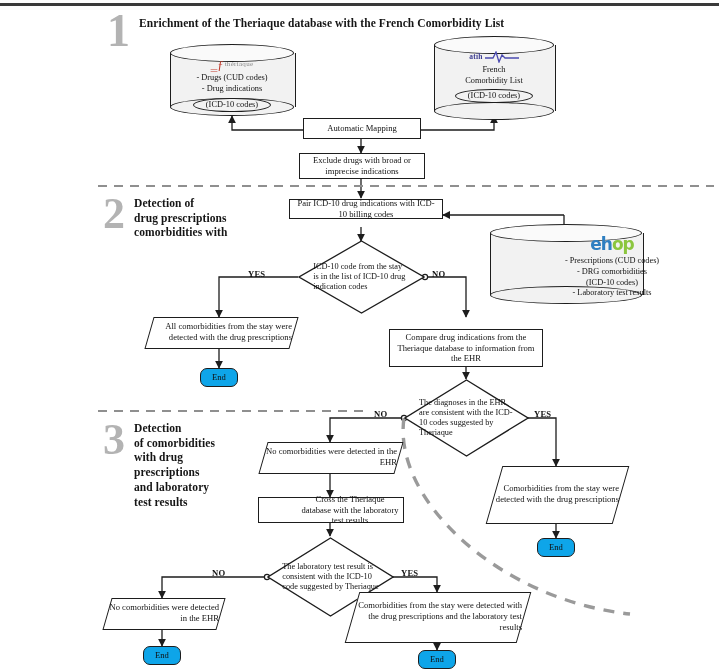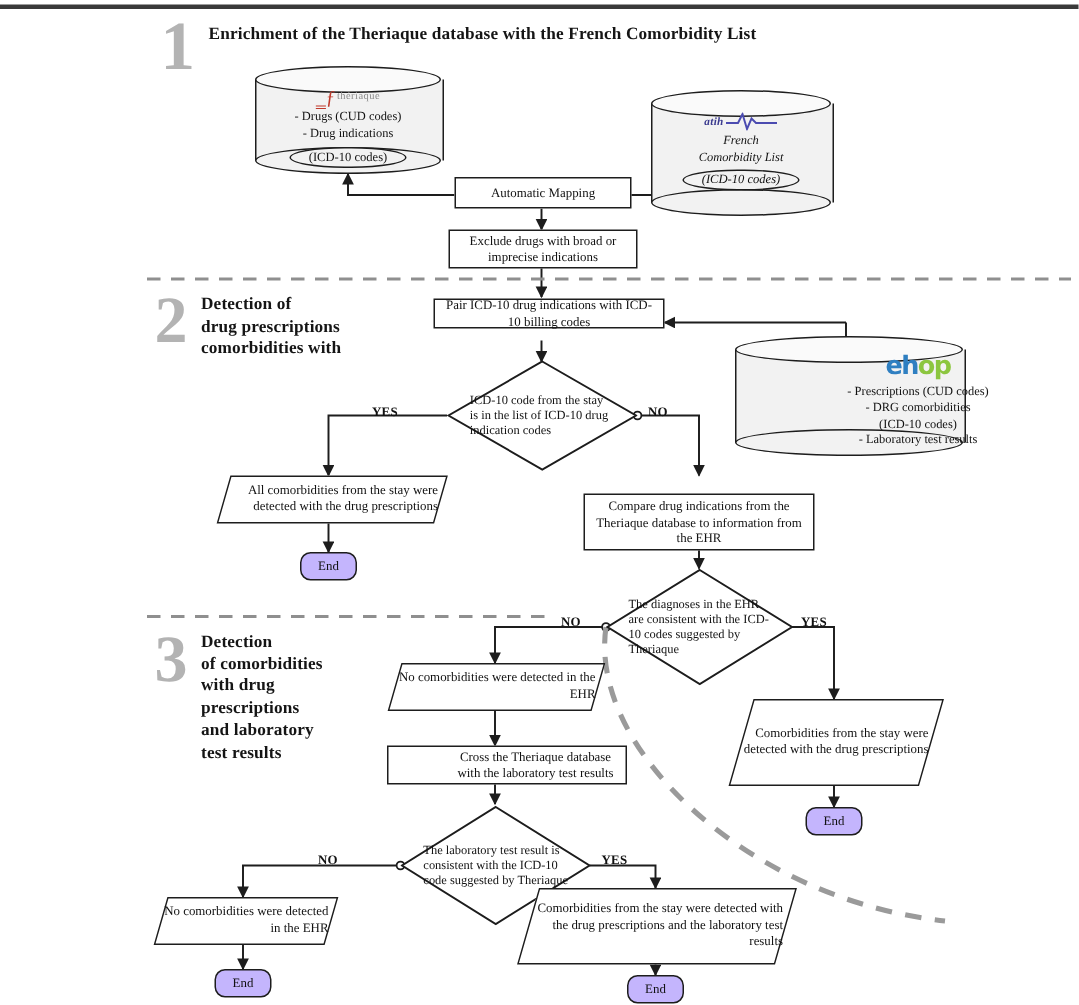--- a/index.html
+++ b/index.html
@@ -31,21 +31,21 @@
   .node{
     position:absolute;box-sizing:border-box;display:flex;
     align-items:center;justify-content:center;text-align:center;
     font-size:8.6px;line-height:1.25;color:#111;
   }
   .box{
     border:1.2px solid #1d1d1d;background:#fff;
     padding:2px 4px;
   }
   .terminator{
-    border:1.4px solid #1d1d1d;background:#c4b5fd;border-radius:7px;
+    border:1.4px solid #1d1d1d;background:#0ea5e9;border-radius:7px;
     font-size:8.6px;
   }
 
   
   .para{position:absolute;}
   .para .skew{
     position:absolute;left:0;top:0;width:100%;height:100%;
     border:1.2px solid #1d1d1d;background:#fff;
     transform:skewX(-16deg);
   }
@@ -214,21 +214,21 @@
         <span class="word">thériaque</span>
       </div>
       <div class="lines">
         <div>- Drugs (CUD codes)</div>
         <div>- Drug indications</div>
       </div>
       <div class="oval-tag">(ICD-10 codes)</div>
     </div>
   </div>
 
-  <div class="cyl" style="left:434px;top:60px;width:120px;height:84px;font-style:italic;">
+  <div class="cyl" style="left:434px;top:36px;width:120px;height:84px;">
     <div class="body"></div>
     <div class="bot-ell"></div>
     <div class="top-ell"></div>
     <div class="inner">
       <div class="logo-atih">
         <span class="word">atih</span>
         <svg width="34" height="12" viewBox="0 0 34 12">
           <path d="M0,7 L8,7 L11,1 L14,11 L17,4 L20,7 L34,7" fill="none" stroke="#4b4bb0" stroke-width="1.3"></path>
         </svg>
       </div>
@@ -258,21 +258,21 @@
   </div>
 
   <div class="node box" style="left:303px;top:118px;width:118px;height:21px;">Automatic Mapping</div>
 
   <div class="node box" style="left:299px;top:153px;width:126px;height:26px;">Exclude drugs with broad or imprecise indications</div>
 
   <div class="node box" style="left:289px;top:199px;width:154px;height:20px;">Pair ICD-10 drug indications with ICD-10 billing codes</div>
 
   <div class="node box" style="left:389px;top:317px;width:154px;height:38px;margin-top:12px;">Compare drug indications from the Theriaque database to information from the EHR</div>
 
-  <div class="node box" style="left:258px;top:497px;width:160px;height:26px;padding-left:42px;">Cross the Theriaque database with the laboratory test results</div>
+  <div class="node box" style="left:258px;top:497px;width:146px;height:26px;padding-left:42px;">Cross the Theriaque database with the laboratory test results</div>
 
   <div class="diamond" style="left:298px;top:240px;width:127px;height:74px;">
     <svg width="127" height="74" viewBox="0 0 127 74">
       <polygon points="63.5,1 126,37 63.5,73 1,37" fill="#fff" stroke="#1d1d1d" stroke-width="1.3"></polygon>
     </svg>
     <div class="dtext">ICD-10 code from the stay is in the list of  ICD-10 drug indication codes</div>
   </div>
 
   <div class="diamond" style="left:404px;top:379px;width:125px;height:78px;">
     <svg width="125" height="78" viewBox="0 0 125 78">

